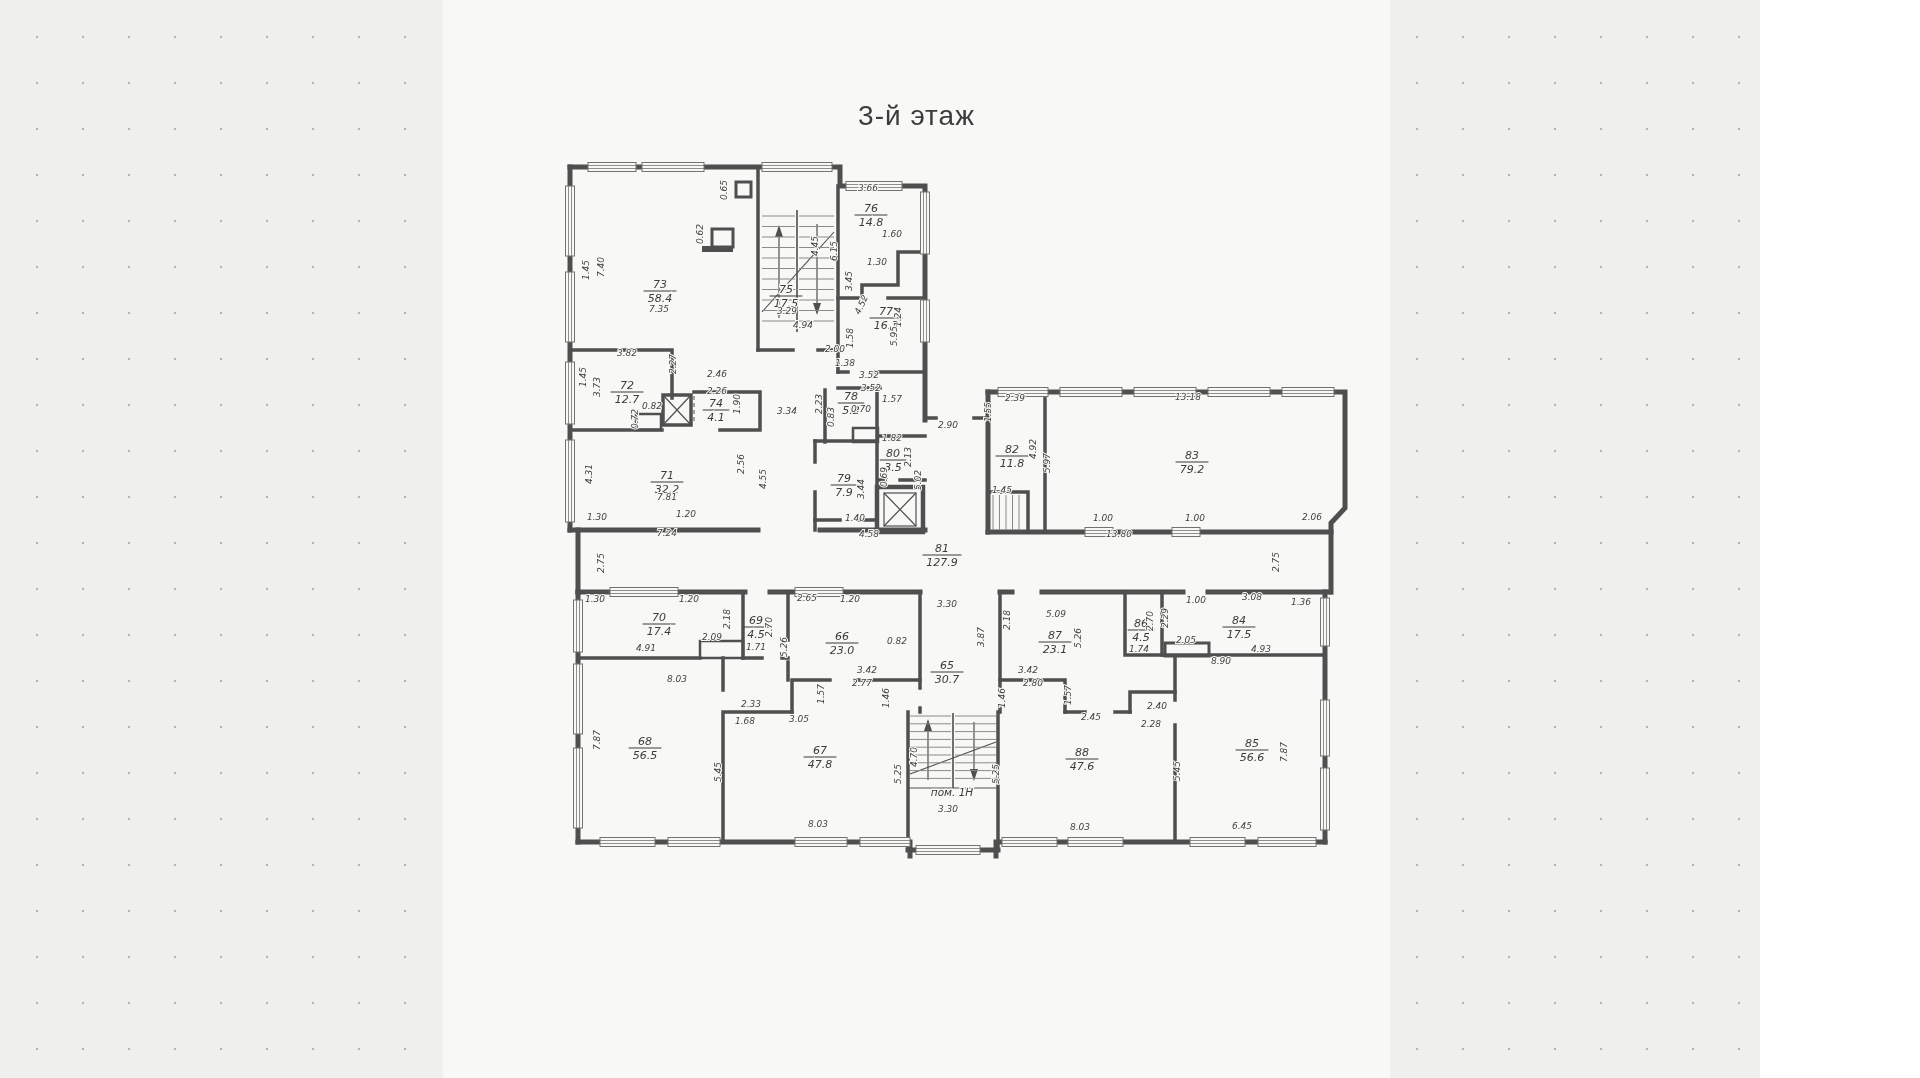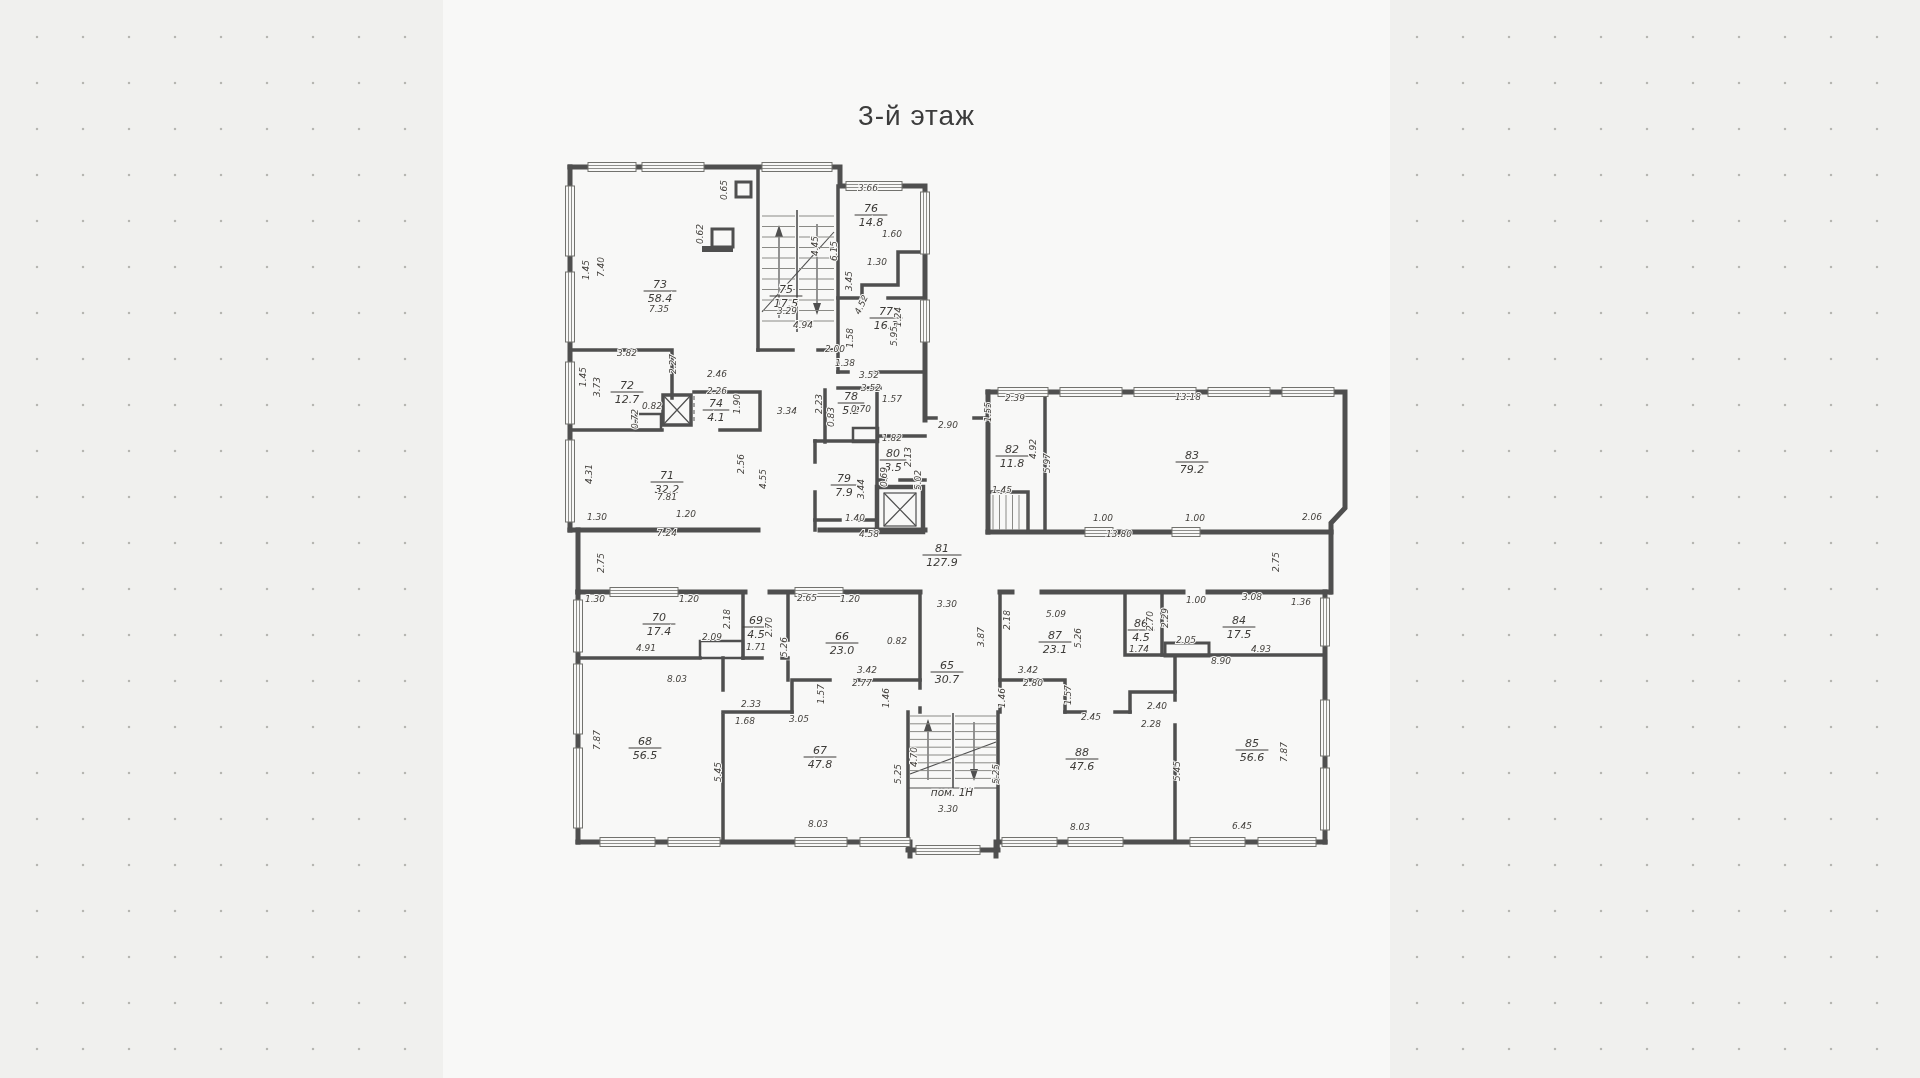--- a/index.html
+++ b/index.html
@@ -1,17 +1,17 @@
 <!DOCTYPE html>
 <html><head>
 <meta charset="utf-8">
 <style>
   html,body{margin:0;padding:0;}
   .stage{
-    position:relative;width:1920px;height:1078px;overflow:hidden;
+    position:relative;width:1760px;height:1078px;overflow:hidden;
     background-color:#f0f0ee;
     background-image:radial-gradient(circle,#b6b6b1 1.4px,rgba(0,0,0,0) 1.6px);
     background-size:46px 46px;
     background-position:14px 14px;
     font-family:"DejaVu Sans",sans-serif;
   }
   .sheet{
     position:absolute;left:443px;top:0;width:947px;height:1078px;
     background:#f8f8f7;
   }

